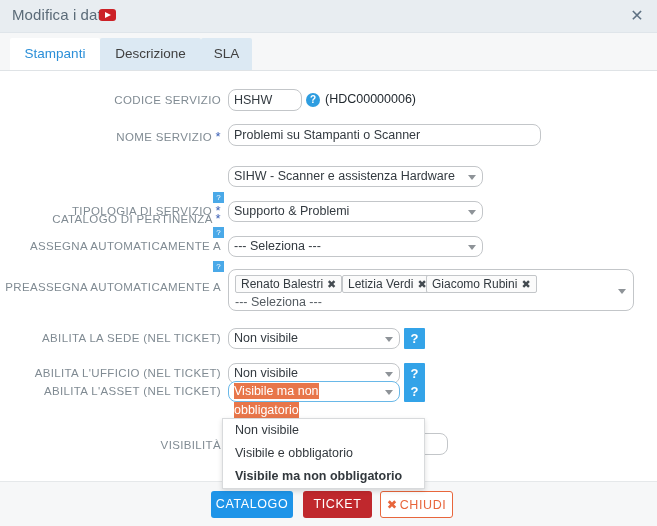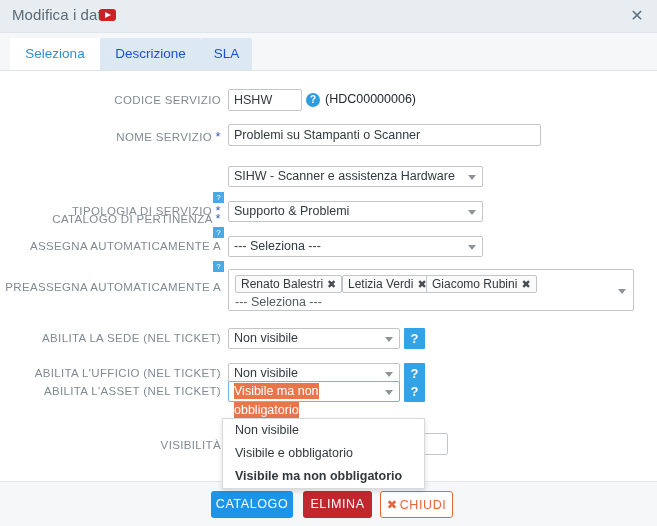--- a/index.html
+++ b/index.html
@@ -75,21 +75,21 @@
     background: #dfe3e6;
   }
   .tab {
     position: absolute;
     top: 5px;
     height: 33px;
     line-height: 32px;
     text-align: center;
     font-size: 13.5px;
     cursor: pointer;
-    color: #1d4ed8;
+    color: #404040;
     background: #dce9f3;
     border-top-left-radius: 2px;
     border-top-right-radius: 2px;
   }
   .tab.active {
     background: #ffffff;
     color: #2b8fd8;
     height: 34px;
   }
   #tab-0 { left: 10px;  width: 90px; }
@@ -115,21 +115,21 @@
     white-space: nowrap;
     text-transform: uppercase;
     font-family: "Liberation Sans", sans-serif;
   }
   .req { color: #3a5fb5; font-size: 13px; }
 
   .txt, .sel, .chipbox {
     position: absolute;
     background: #ffffff;
     border: 1px solid #c3c6c9;
-    border-radius: 2px;
+    border-radius: 8px;
     font-size: 12.5px;
     color: #333a40;
     font-family: "Liberation Sans", sans-serif;
   }
   .txt {
     height: 22px;
     line-height: 20px;
     padding: 0 5px;
   }
   .sel {
@@ -297,21 +297,21 @@
 
 <div id="app">
 
   <div class="modal-header">
     <div class="modal-title">Modifica i dati</div>
     <div class="yt-icon"></div>
     <div class="close-x">✕</div>
   </div>
 
   <div class="tabs">
-    <div class="tab active" id="tab-0">Seleziona</div>
+    <div class="tab active" id="tab-0">Stampanti</div>
     <div class="tab" id="tab-1">Descrizione</div>
     <div class="tab" id="tab-2">SLA</div>
   </div>
   <div class="tabs-underline"></div>
 
   <div class="form-body">
 
     <div class="row" style="top:18px; height:24px;">
       <div class="lbl" style="right:436px; top:5px;">CODICE SERVIZIO</div>
       <div class="txt" style="left:228px; top:0px; width:74px;">HSHW</div>
@@ -397,17 +397,17 @@
   </div>
 
   <div class="dropdown">
     <div class="dd-item">Non visibile</div>
     <div class="dd-item">Visibile e obbligatorio</div>
     <div class="dd-item sel-item">Visibile ma non obbligatorio</div>
   </div>
 
   <div class="footer">
     <div class="btn" id="btn-update">CATALOGO</div>
-    <div class="btn" id="btn-delete">ELIMINA</div>
+    <div class="btn" id="btn-delete">TICKET</div>
     <div class="btn" id="btn-close"><span class="xg">✖</span><span>CHIUDI</span></div>
   </div>
 
 </div>
 
 </body></html>

